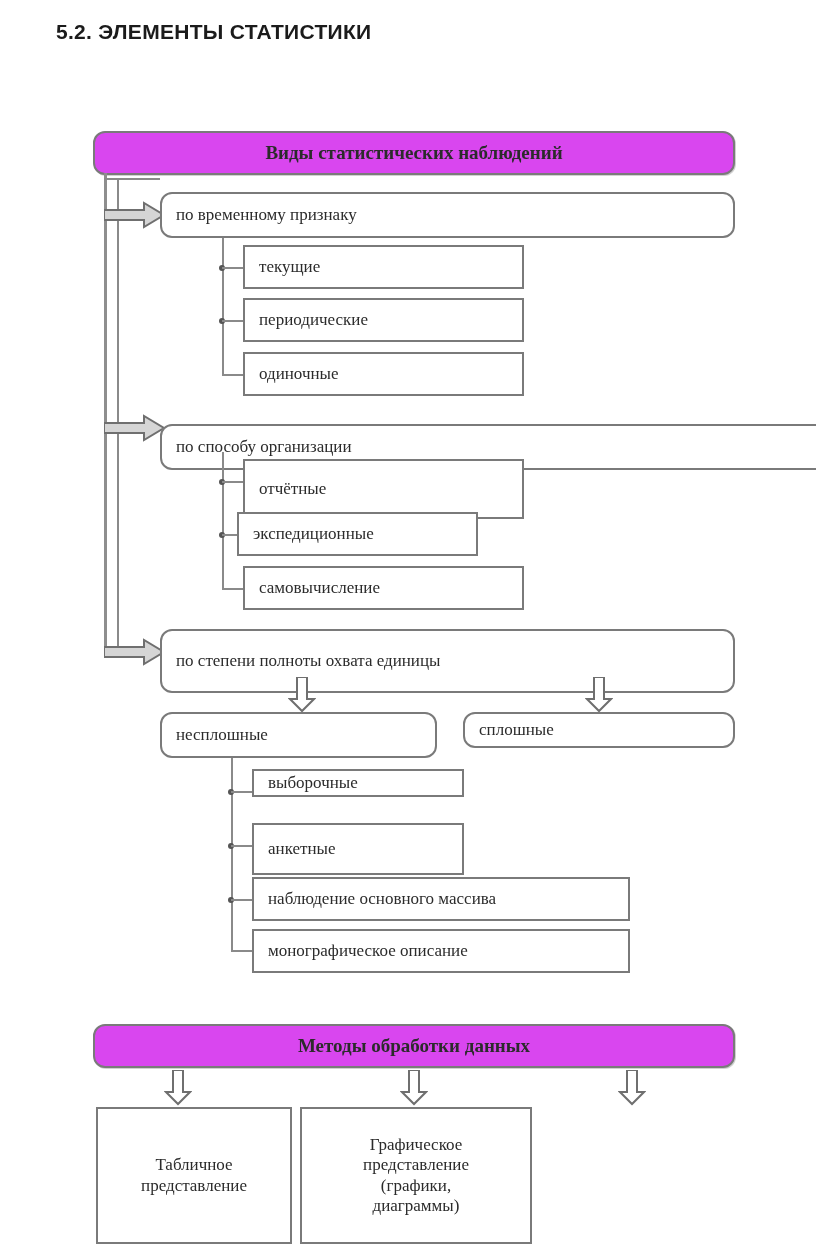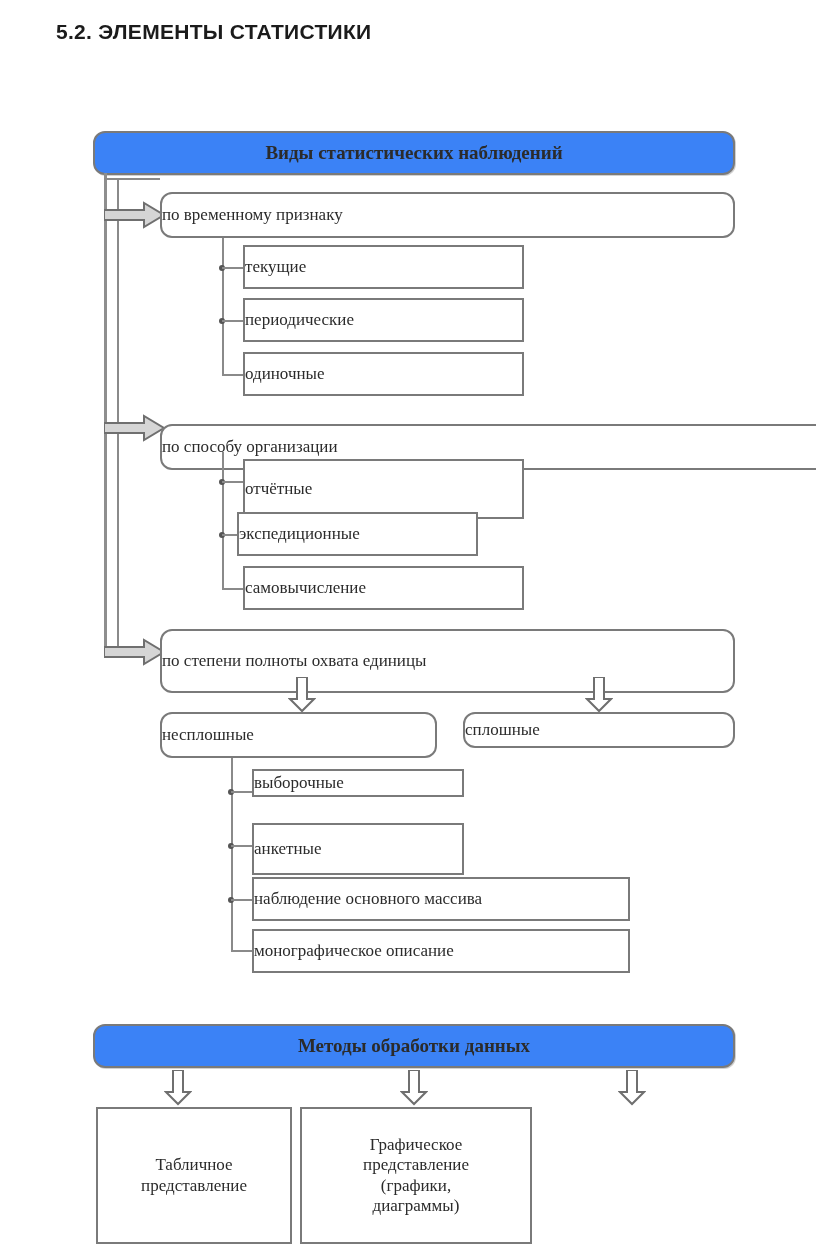--- a/index.html
+++ b/index.html
@@ -33,29 +33,29 @@
     background:#ffffff;
     color:#2b2b2b;
     display:flex;
     align-items:center;
     font-size:17px;
     line-height:1.18;
   }
   .box.sq{ border-radius:0; }
   .box.rnd{ border-radius:12px; }
   .box.hdr{
-    background:#3b82f6;
+    background:#d946ef;
     border-radius:12px;
     justify-content:center;
     font-weight:bold;
     font-size:19px;
     box-shadow:1px 1px 0 rgba(0,0,0,.18);
   }
   .box .lbl{ display:block; }
-  .box.left .lbl{ padding-left:0; }
+  .box.left .lbl{ padding-left:14px; }
   .box.ctr{ justify-content:center; text-align:center; }
 
   
   .caption-box{
     position:absolute;
     box-sizing:border-box;
     border:2px solid #555;
     background:#fff;
     display:flex;align-items:center;justify-content:center;
     font-size:18px;

